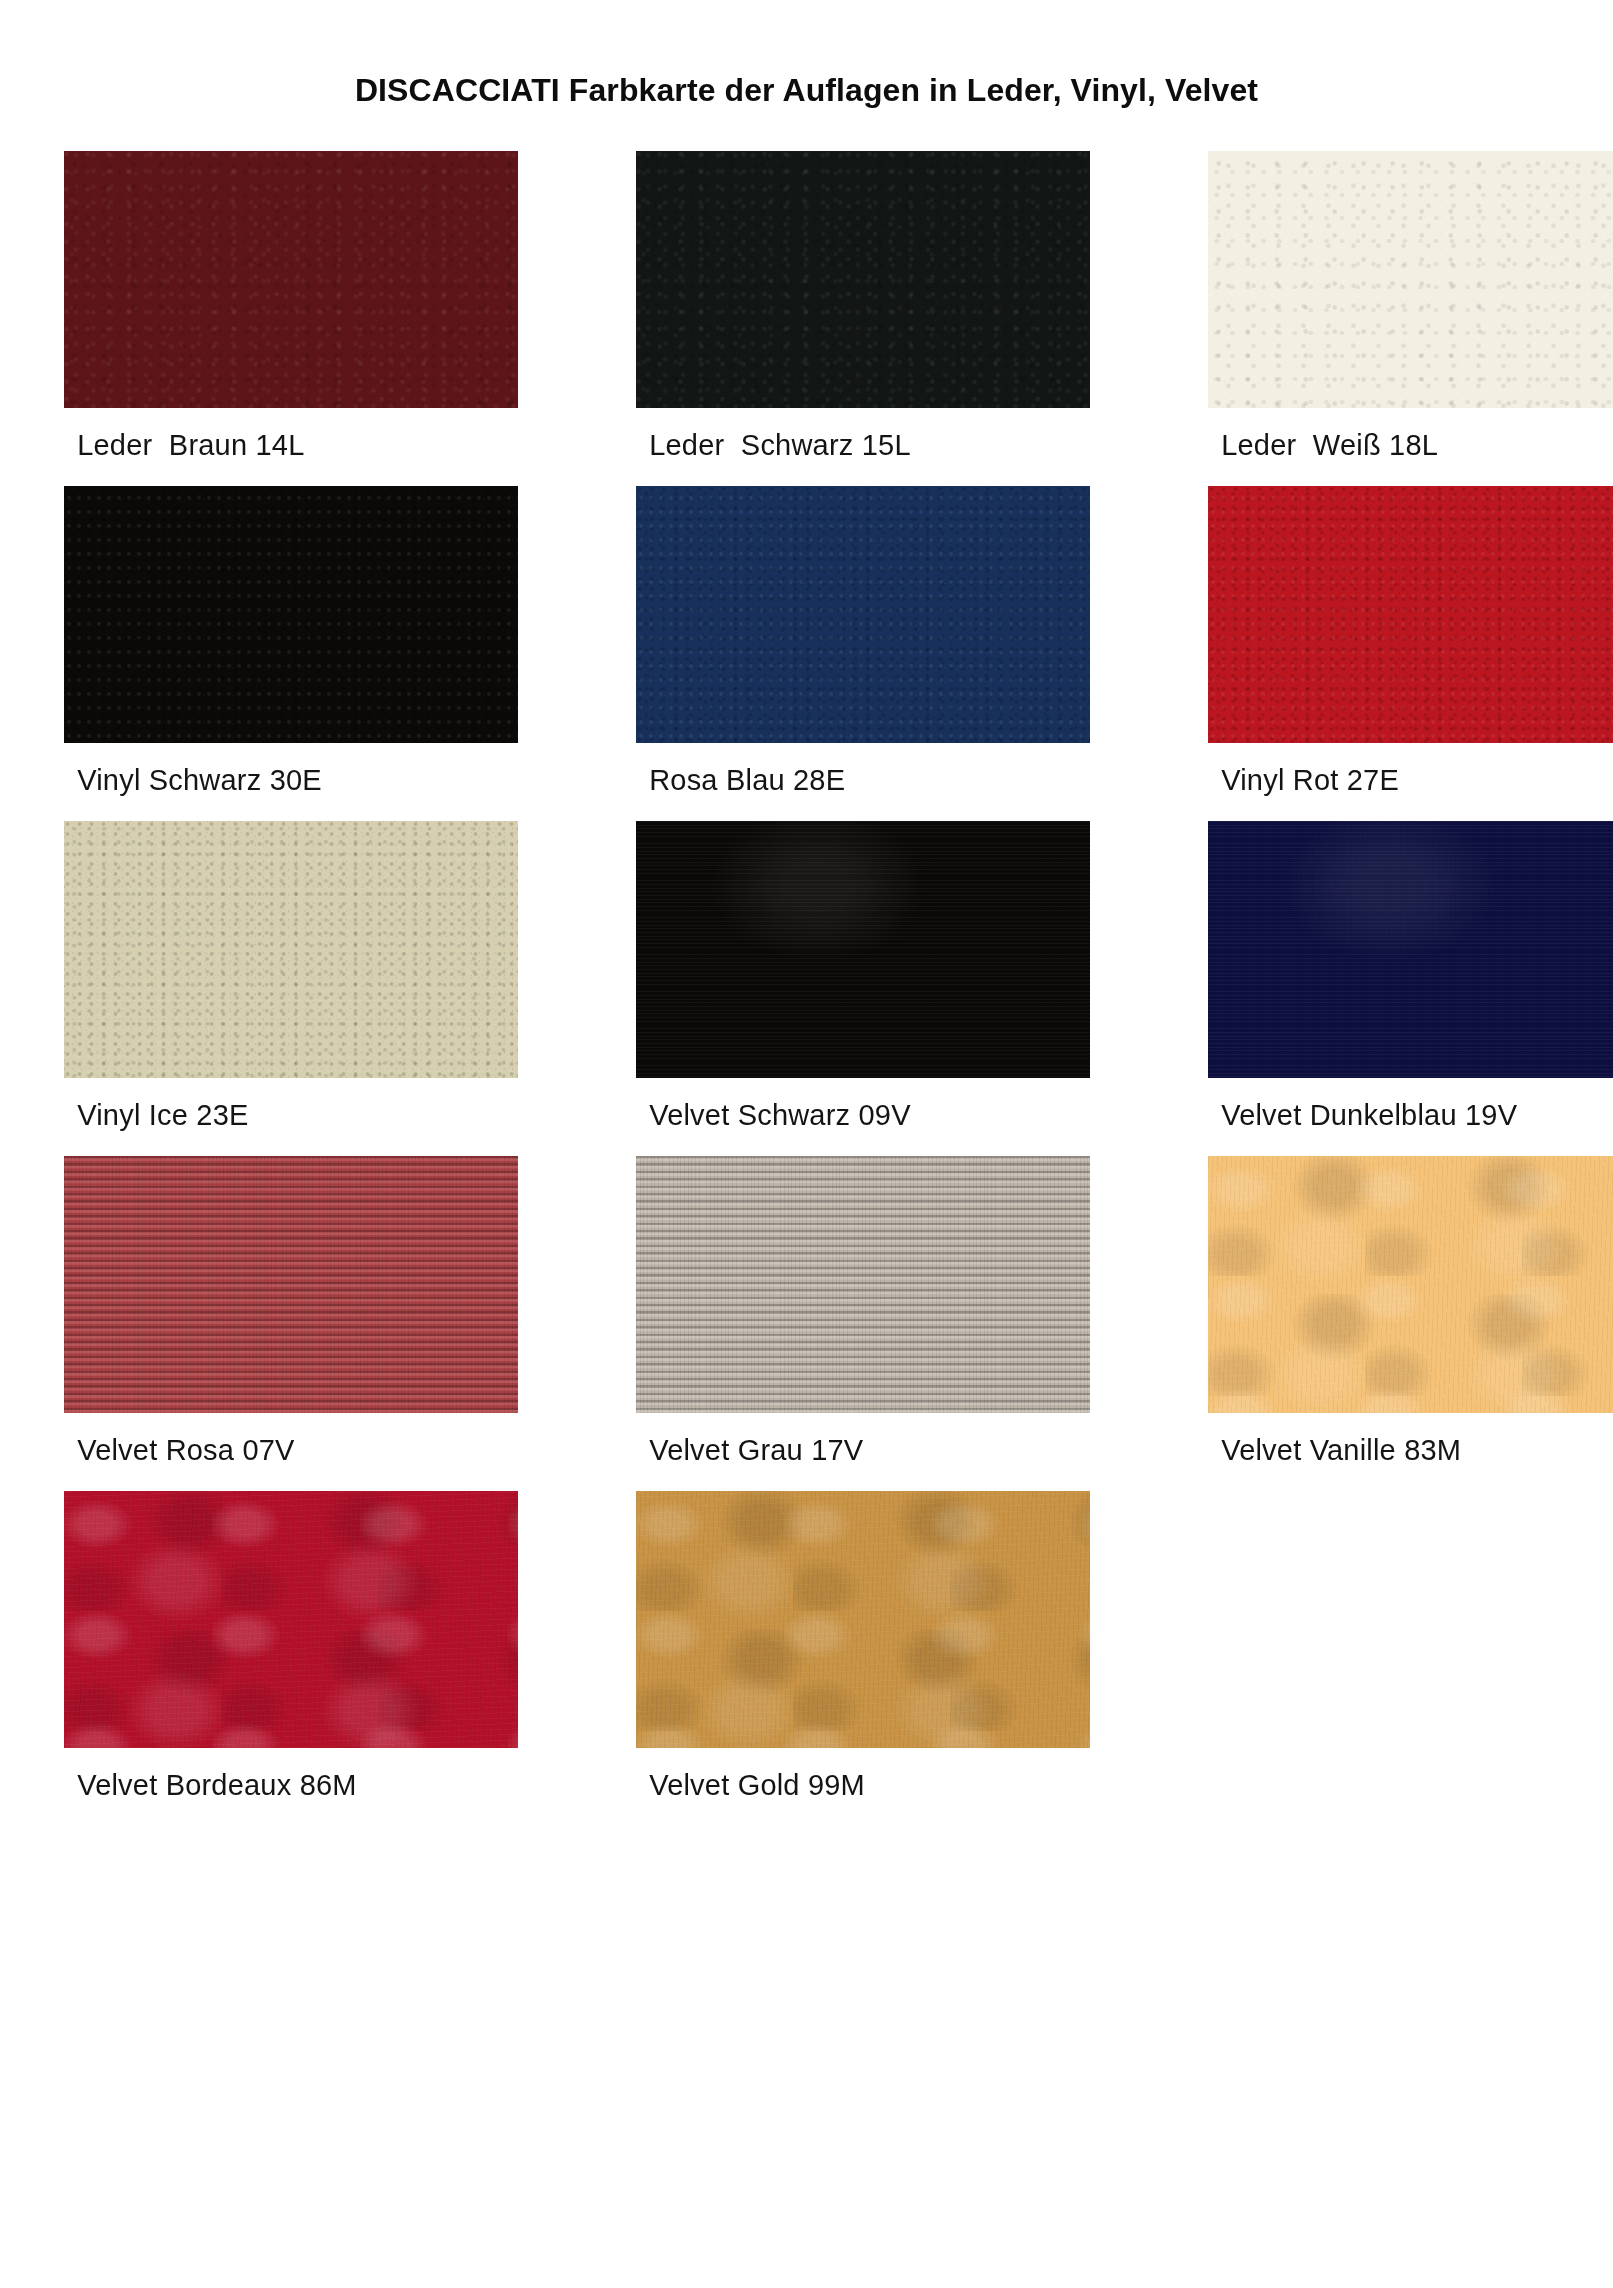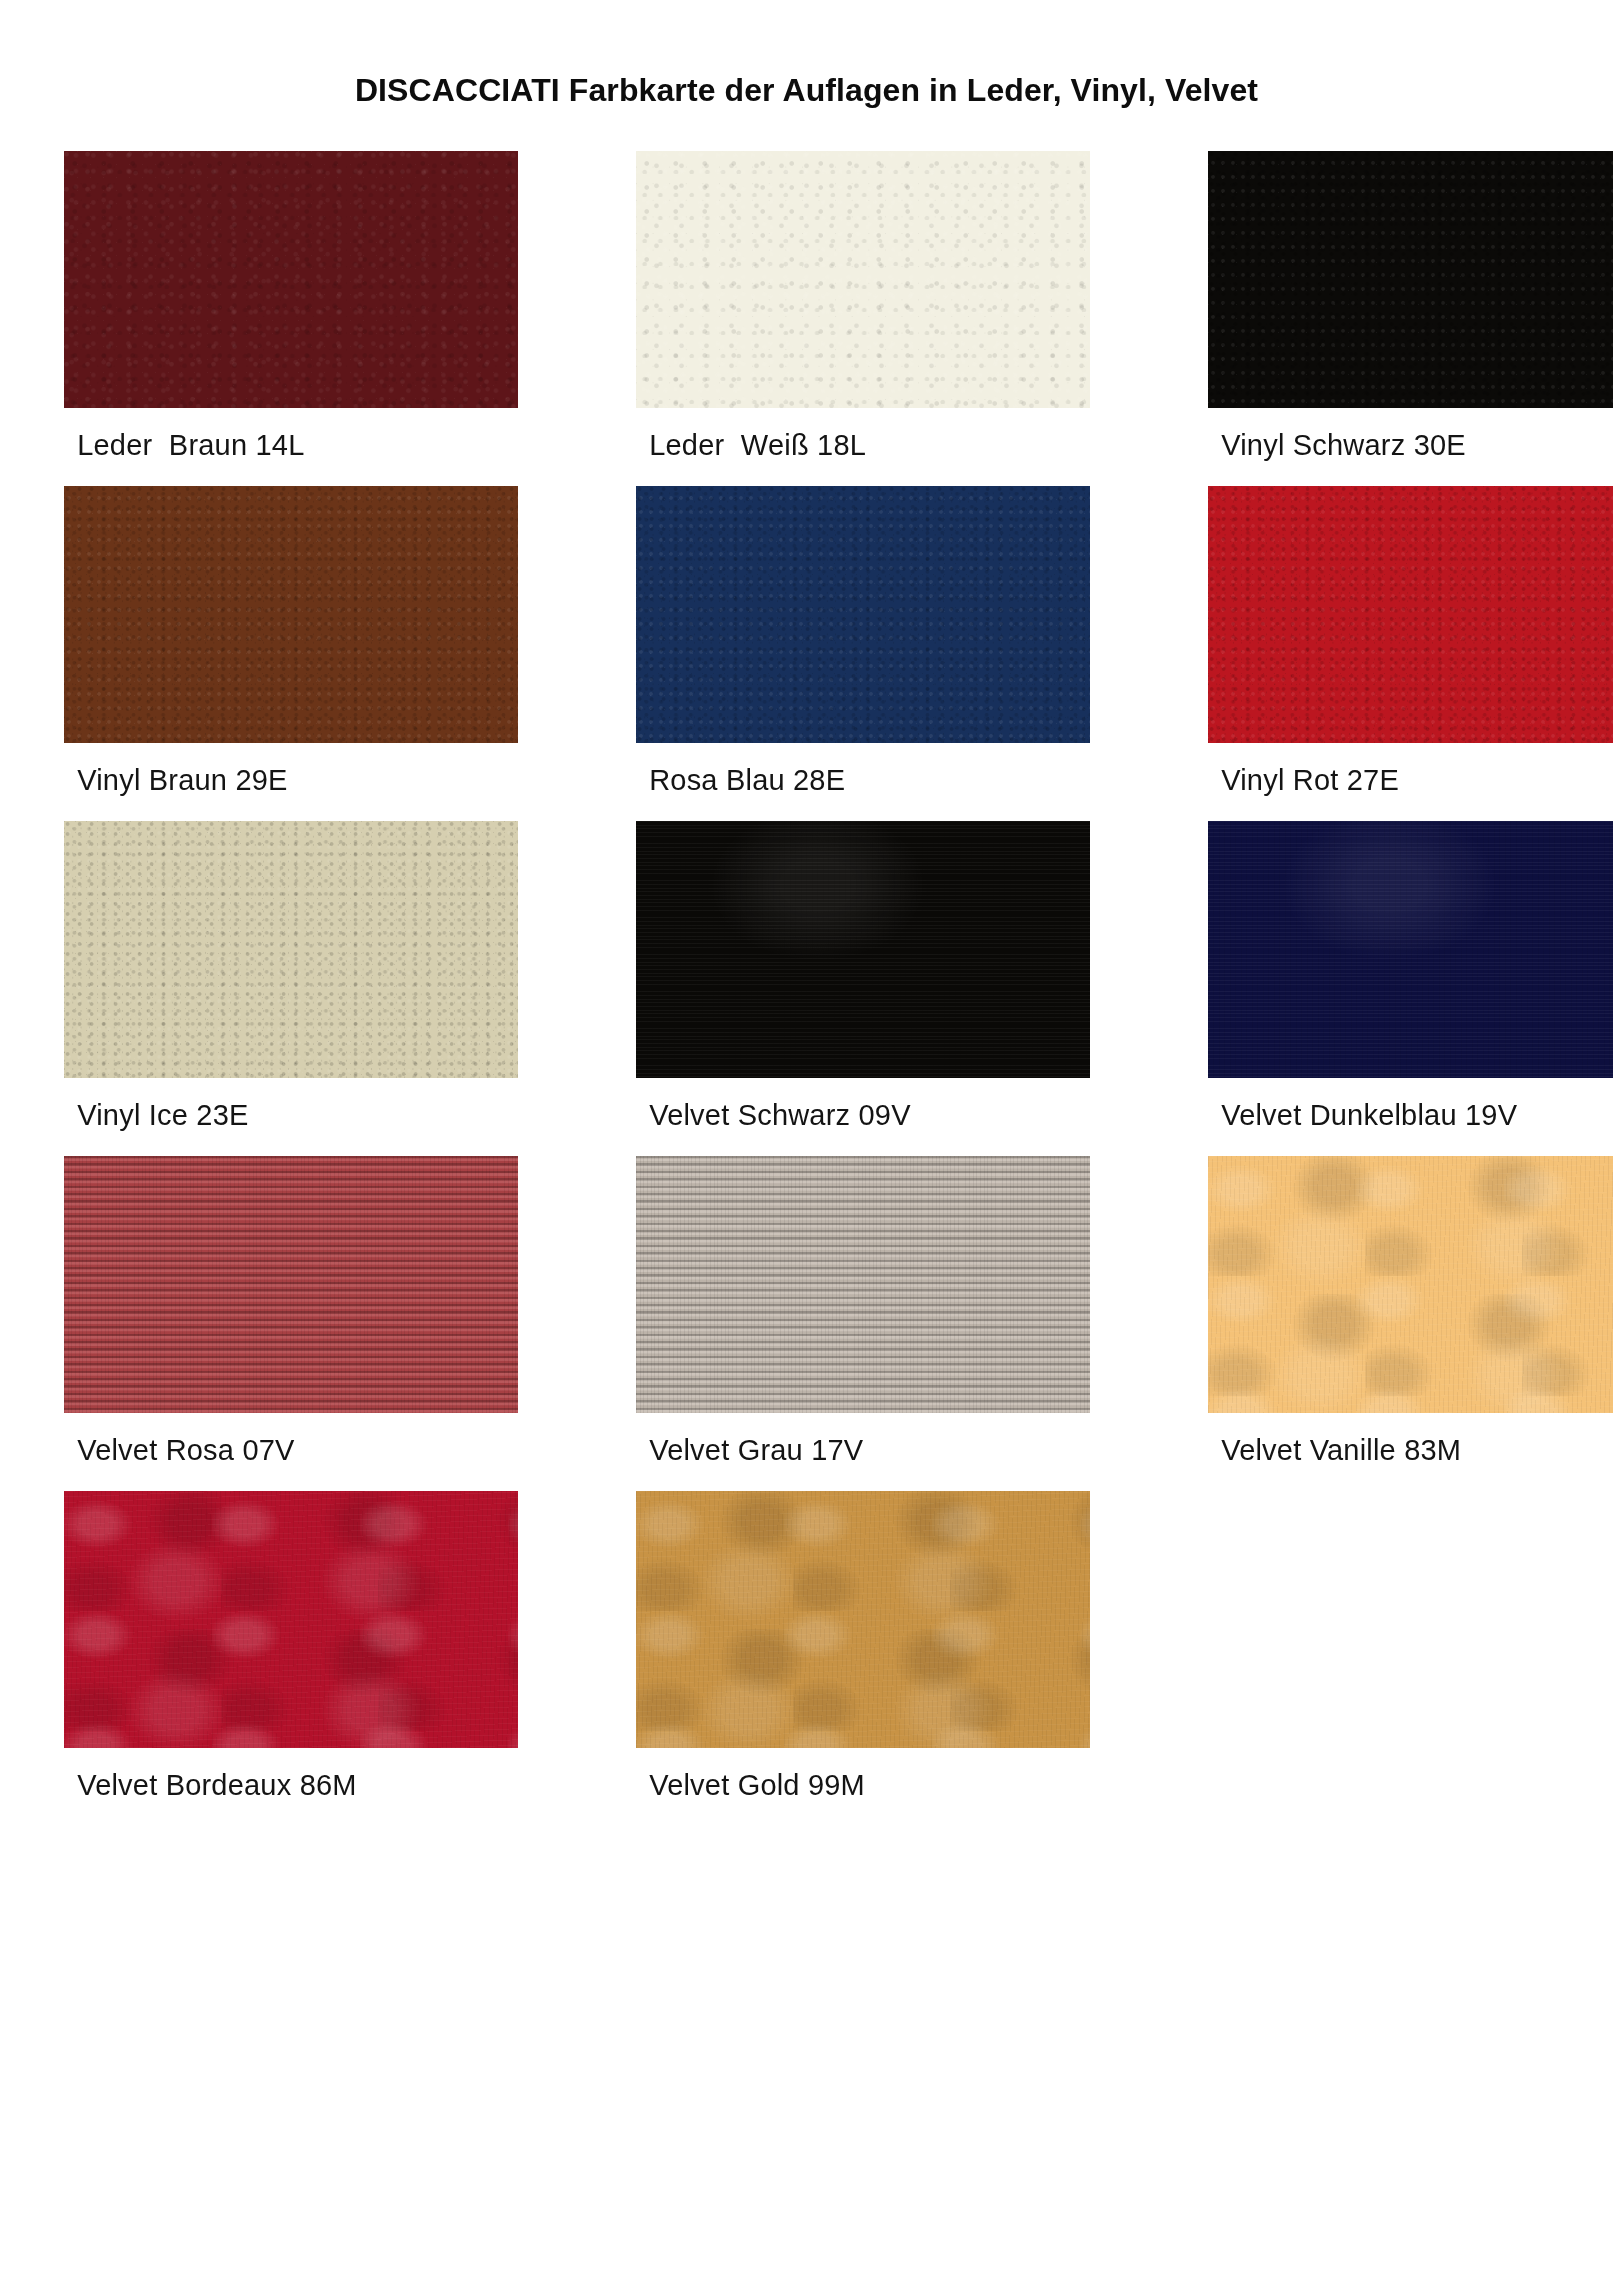--- a/index.html
+++ b/index.html
@@ -186,33 +186,33 @@
 
   <h1 class="page-title">DISCACCIATI Farbkarte der Auflagen in Leder, Vinyl, Velvet</h1>
 
   <div class="swatch-grid">
 
     <div class="swatch-cell">
       <div class="swatch-chip tex-leather" style="background-color: rgb(94, 21, 25);"></div>
       <div class="swatch-label">Leder  Braun 14L</div>
     </div>
     <div class="swatch-cell">
+      <div class="swatch-chip tex-leather" style="background-color: rgb(18, 22, 20);"></div>
+      <div class="swatch-label">Leder  Schwarz 15L</div>
+    </div>
+    <div class="swatch-cell">
       <div class="swatch-chip tex-leather" style="background-color: rgb(242, 240, 226);"></div>
       <div class="swatch-label">Leder  Weiß 18L</div>
     </div>
 
     <div class="swatch-cell">
       <div class="swatch-chip tex-vinyl" style="background-color: rgb(11, 10, 8);"></div>
       <div class="swatch-label">Vinyl Schwarz 30E</div>
     </div>
     <div class="swatch-cell">
-      <div class="swatch-chip tex-vinyl" style="background-color: rgb(107, 52, 24);"></div>
-      <div class="swatch-label">Vinyl Braun 29E</div>
-    </div>
-    <div class="swatch-cell">
       <div class="swatch-chip tex-vinyl" style="background-color: rgb(23, 48, 92);"></div>
       <div class="swatch-label">Rosa Blau 28E</div>
     </div>
 
     <div class="swatch-cell">
       <div class="swatch-chip tex-vinyl" style="background-color: rgb(188, 22, 32);"></div>
       <div class="swatch-label">Vinyl Rot 27E</div>
     </div>
     <div class="swatch-cell">
       <div class="swatch-chip tex-vinyl" style="background-color: rgb(214, 207, 176);"></div>

